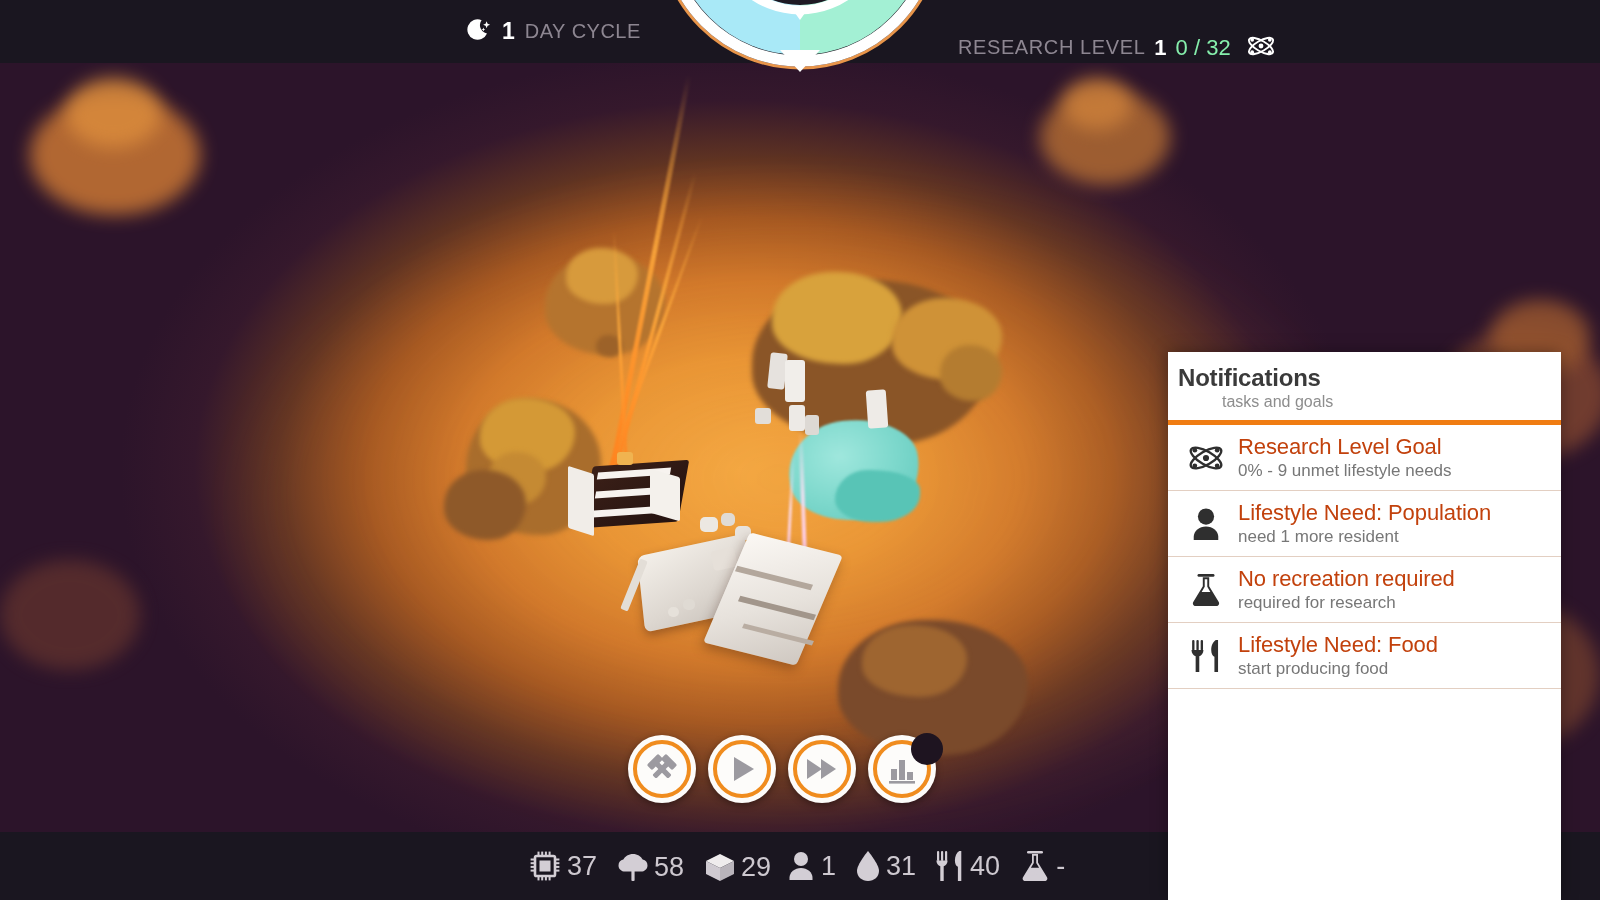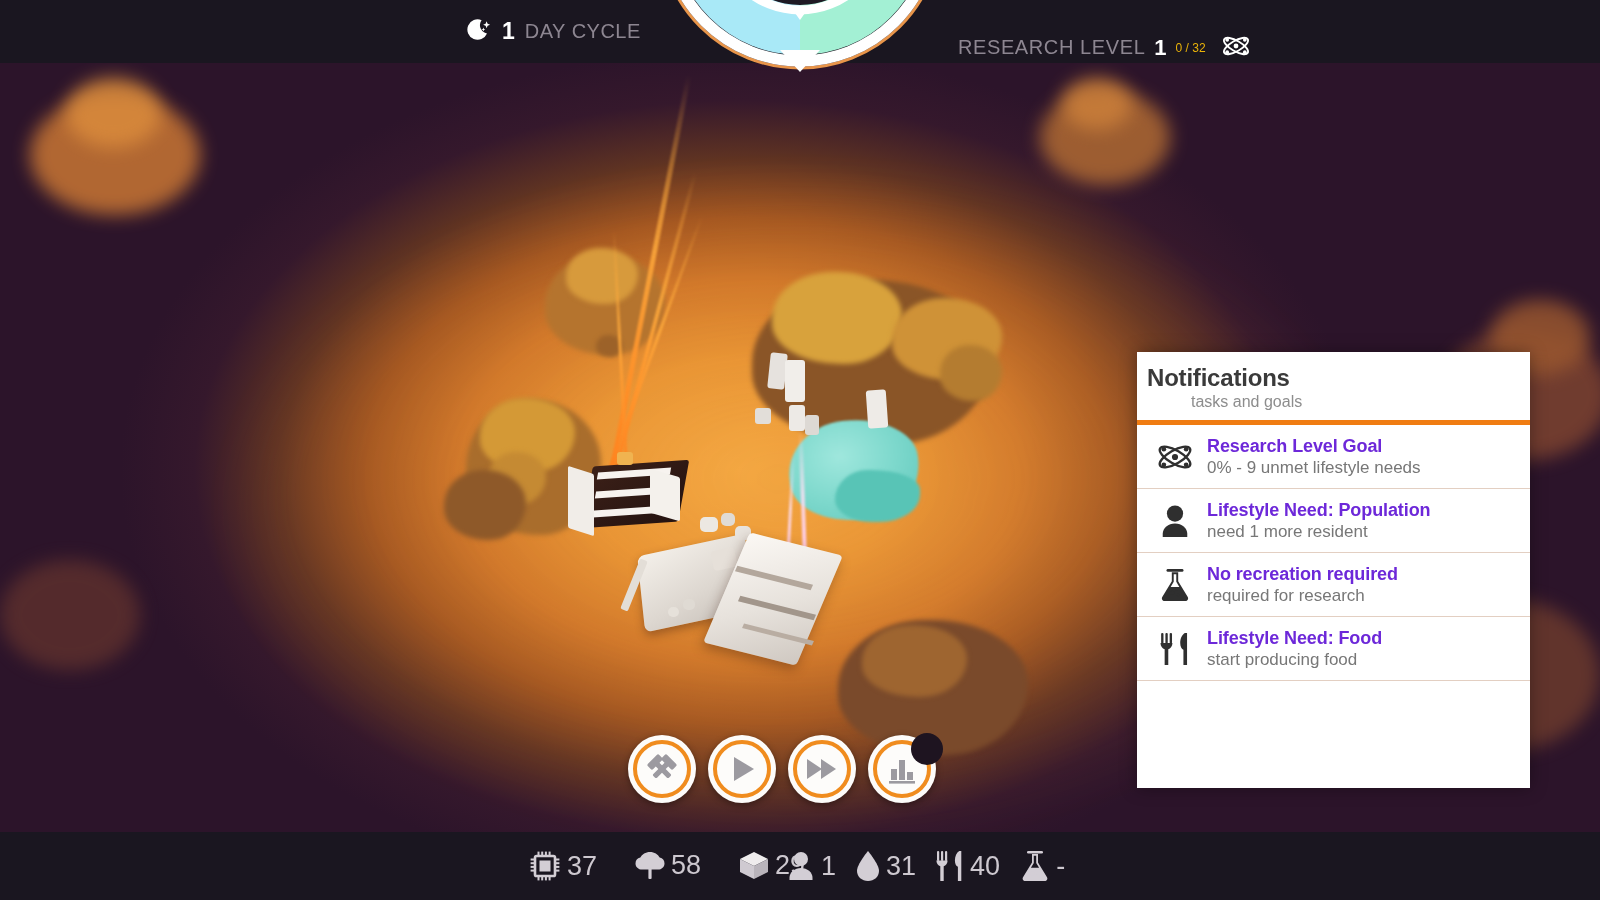--- a/index.html
+++ b/index.html
@@ -62,21 +62,21 @@
     display:flex; align-items:center; gap:10px;
   }
   #daycycle .num{ color:#fff; font-size:23px; font-weight:bold; }
   #daycycle .lbl{ color:#8d8691; font-size:20px; letter-spacing:.5px; }
   #research{
     position:absolute; left:958px; top:16px; height:63px;
     display:flex; align-items:center; gap:9px;
   }
   #research .lbl{ color:#8d8691; font-size:20px; letter-spacing:.6px; }
   #research .lvl{ color:#ffffff; font-size:22px; font-weight:bold; }
-  #research .frac{ color:#eab308; font-size:12px; }
+  #research .frac{ color:#86efac; font-size:22px; }
 
   
   #clock{
     position:absolute; left:655px; top:-218px; width:290px; height:290px;
     z-index:25;
   }
 
   
   #controls{
     position:absolute; left:628px; top:735px; z-index:21;
@@ -98,45 +98,45 @@
     position:absolute; left:911px; top:733px; width:32px; height:32px;
     border-radius:50%; background:#1e1420; z-index:24;
   }
 
   
   #bottombar{
     position:absolute; left:0; top:832px; width:1600px; height:68px;
     background:#1a1620; z-index:20;
     display:flex; align-items:center;
   }
-  #resgroupA{ position:absolute; left:528px; display:flex; align-items:flex-start; gap:18px; }
+  #resgroupA{ position:absolute; left:528px; display:flex; align-items:flex-end; gap:1px; }
   #resgroupB{ position:absolute; left:786px; display:flex; align-items:center; gap:0px; }
   .res{ display:flex; align-items:center; gap:5px; margin-right:19px; }
   .res .val{ color:#cdc8cf; font-size:27px; font-weight:normal; }
   .res svg{ display:block; }
 
   
   #notif{
-    position:absolute; left:1137px; top:352px; width:393px; height:436px;
+    position:absolute; left:1168px; top:352px; width:393px; height:548px;
     background:#ffffff; z-index:30;
     box-shadow:0 0 16px rgba(0,0,0,.35);
     overflow:hidden;
   }
   #notifhead{ padding:12px 0 9px 10px; }
   #notifhead .t{ font-size:24px; font-weight:bold; color:#3a3a3a; letter-spacing:-.2px; }
   #notifhead .s{ font-size:16px; color:#8d8d8d; margin-top:1px;margin-left:44px; }
   #accent{ height:5px; background:#f07c12; }
   .nrow{
     display:flex; align-items:center; gap:11px;
     padding:9px 0 9px 17px; min-height:64px;
     border-bottom:1px solid #e3cfc2;
   }
   .nrow .ico{ width:42px; flex:0 0 42px; display:flex; align-items:center; justify-content:center; }
   .nrow .txt{ display:flex; flex-direction:column; gap:1px; }
-  .nrow .ttl{ font-size:18px; font-weight:bold; color:#6d28d9; letter-spacing:-.1px; }
+  .nrow .ttl{ font-size:22px; font-weight:normal; color:#c2410c; letter-spacing:-.1px; }
   .nrow .sub{ font-size:17px; color:#777777; }
   #notiffill{ flex:1; }
 </style>
 </head>
 <body>
 
 <div id="world">
 
   <div class="cloudmass" style="left:30px;  top:95px;  width:170px; height:120px; background:#c97634;"></div>
   <div class="cloudmass" style="left:66px;  top:78px;  width:95px;  height:70px;  background:#da8b3c;"></div>

